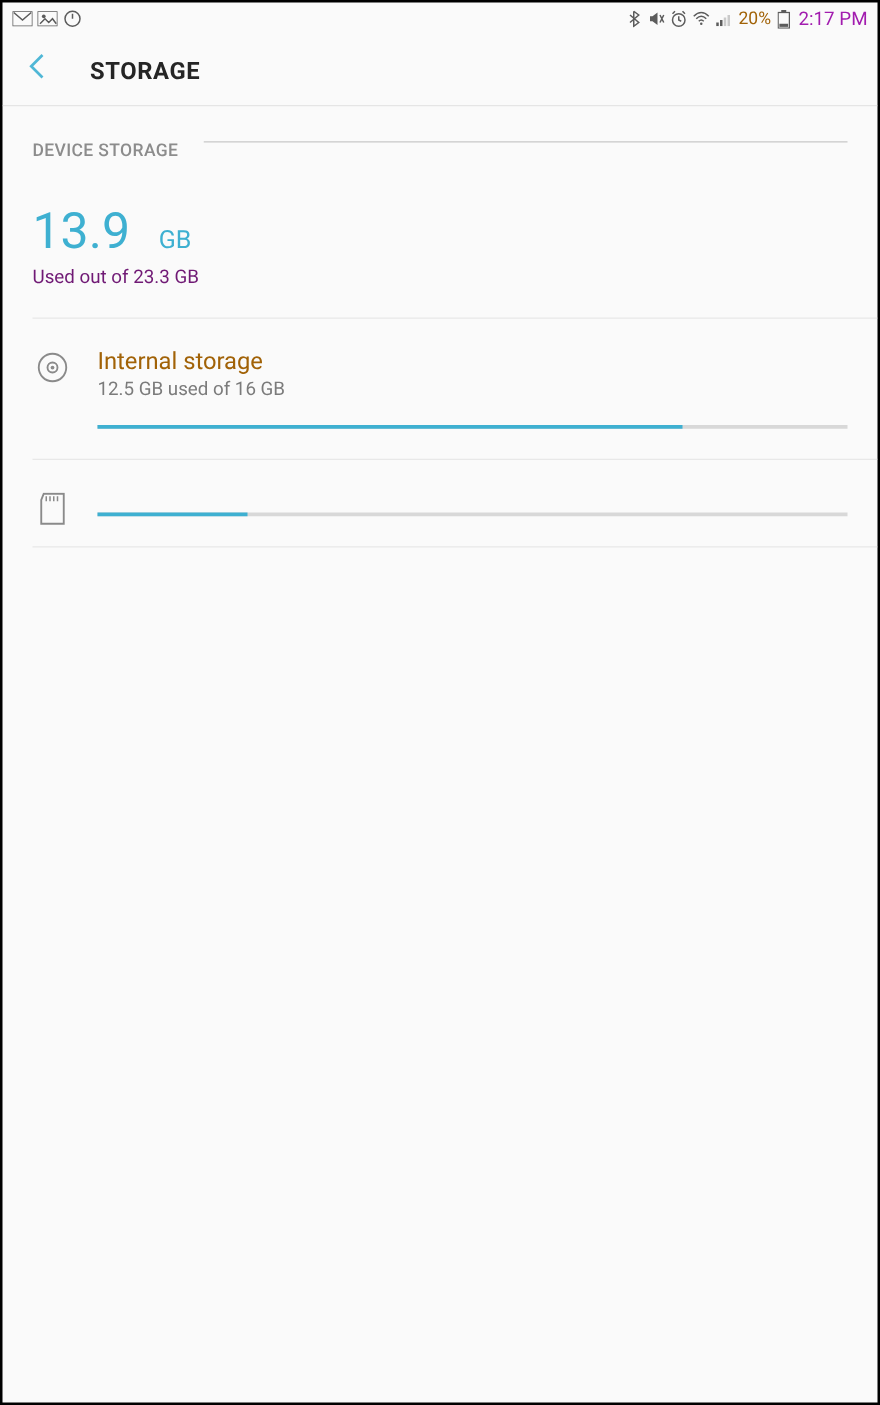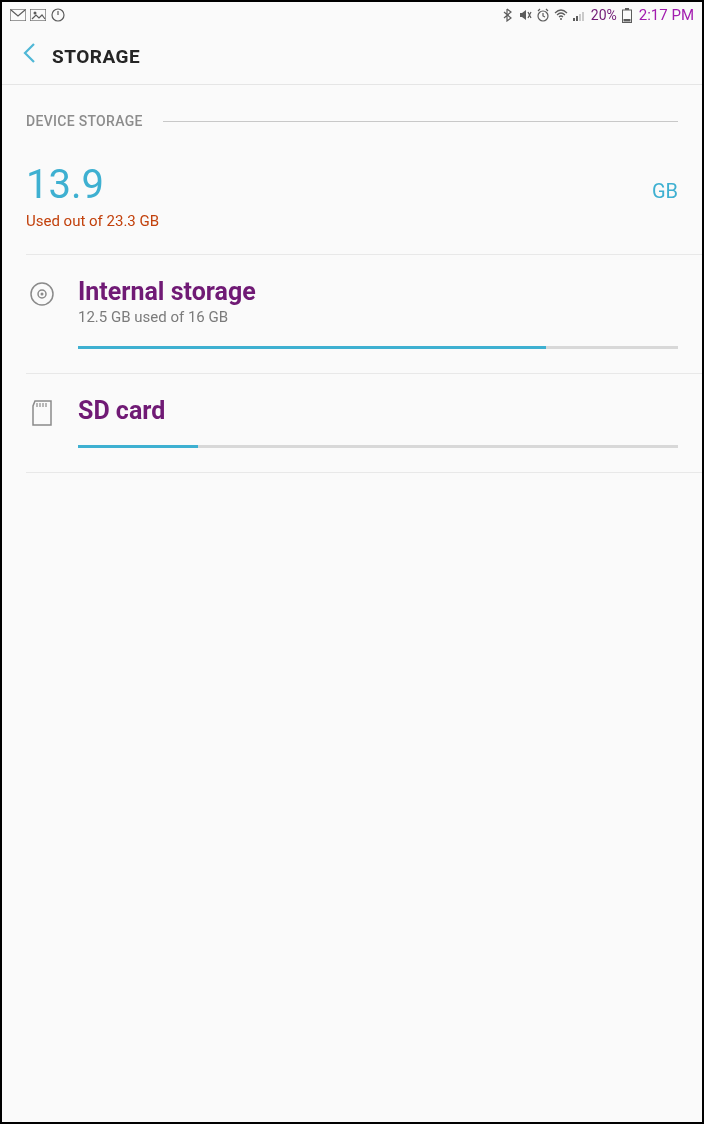--- a/index.html
+++ b/index.html
@@ -39,41 +39,40 @@
       height: 14px;
       display: inline-flex;
       align-items: center;
       justify-content: center;
     }
     .app-bar {
       height: 56px;
       display: flex;
       align-items: center;
       padding: 0 20px;
-      gap: 16px;
+      gap: 36px;
     }
     .back-chevron {
       color: #4fb7d6;
       font-size: 24px;
       font-weight: 300;
     }
     .app-title {
       font-size: 19px;
       font-weight: 700;
       letter-spacing: 0.5px;
       color: #252525;
     }
     .divider-full {
       height: 1px;
       background: #e5e5e5;
       margin: 0;
     }
     .section-header {
       display: flex;
-      align-items: center;
       padding: 28px 24px 14px 24px;
       gap: 20px;
     }
     .section-header-label {
       font-size: 14px;
       font-weight: 500;
       color: #8c8c8c;
       letter-spacing: 0.3px;
     }
     .section-header-line {
@@ -82,34 +81,33 @@
       background: #c8c8c8;
     }
     .summary {
       padding: 18px 24px 24px 24px;
     }
     .summary-value {
       display: flex;
       align-items: baseline;
       gap: 6px;
       color: #3eb0d1;
-      justify-content: space-between;
     }
     .summary-number {
       font-size: 40px;
       font-weight: 400;
     }
     .summary-unit {
       font-size: 20px;
       font-weight: 400;
       margin-left: 17px;
     }
     .summary-sub {
       font-size: 15px;
-      color: #c2410c;
+      color: #701a75;
       margin-top: 4px;
     }
     .item-divider {
       height: 1px;
       background: #e8e8e8;
       margin: 0 0 0 24px;
     }
     .storage-item {
       display: flex;
       padding: 22px 24px 0 24px;
@@ -121,23 +119,23 @@
       margin-top: 4px;
       display: flex;
       align-items: flex-start;
       justify-content: center;
       color: #8a8a8a;
     }
     .storage-content {
       flex: 1;
     }
     .storage-title {
-      font-size: 25px;
-      color: #701a75;
-      font-weight: 700;
+      font-size: 19px;
+      color: #a16207;
+      font-weight: 400;
     }
     .storage-sub {
       font-size: 15px;
       color: #7b7b7b;
       margin-top: 2px;
     }
     .progress-track {
       height: 3px;
       background: #d8d8d8;
       margin-top: 20px;
@@ -198,21 +196,21 @@
         </svg>
     </span>
     <span class="status-icon">
       <svg width="14" height="12" viewBox="0 0 14 12">
           <rect x="1" y="9" width="2" height="3" fill="#5c5c5c"></rect>
           <rect x="4" y="7" width="2" height="5" fill="#5c5c5c"></rect>
           <rect x="7" y="5" width="2" height="7" fill="#cacaca"></rect>
           <rect x="10" y="3" width="2" height="9" fill="#cacaca"></rect>
         </svg>
     </span>
-    <span style="font-size:14px;color:#701a75;margin-left:2px;">20%</span>
+    <span style="font-size:14px;color:#a16207;margin-left:2px;">20%</span>
     <span class="status-icon">
       <svg width="10" height="15" viewBox="0 0 10 15">
           <rect x="3" y="0" width="4" height="2" fill="#5c5c5c"></rect>
           <rect x="0.5" y="2" width="9" height="12.5" fill="none" stroke="#5c5c5c" stroke-width="1"></rect>
           <rect x="1.5" y="11" width="7" height="2.5" fill="#5c5c5c"></rect>
         </svg>
     </span>
     <span style="font-size:15px;color:#a21caf;margin-left:2px;">2:17 PM</span>
   </div>
 </div>
@@ -266,20 +264,19 @@
   <div class="storage-icon">
     <svg width="22" height="26" viewBox="0 0 22 26">
         <path d="M4 1 L20 1 L20 25 L2 25 L2 6 Z" fill="none" stroke="#8a8a8a" stroke-width="1.5"></path>
         <line x1="6" y1="3" x2="6" y2="7" stroke="#8a8a8a" stroke-width="1.2"></line>
         <line x1="9" y1="3" x2="9" y2="7" stroke="#8a8a8a" stroke-width="1.2"></line>
         <line x1="12" y1="3" x2="12" y2="7" stroke="#8a8a8a" stroke-width="1.2"></line>
         <line x1="15" y1="3" x2="15" y2="7" stroke="#8a8a8a" stroke-width="1.2"></line>
       </svg>
   </div>
   <div class="storage-content">
-    <div class="storage-title">SD card</div>
     <div class="progress-track">
       <div class="progress-fill" style="width:20%"></div>
     </div>
   </div>
 </div>
 
 <div class="item-divider"></div>
 
 </body></html>

